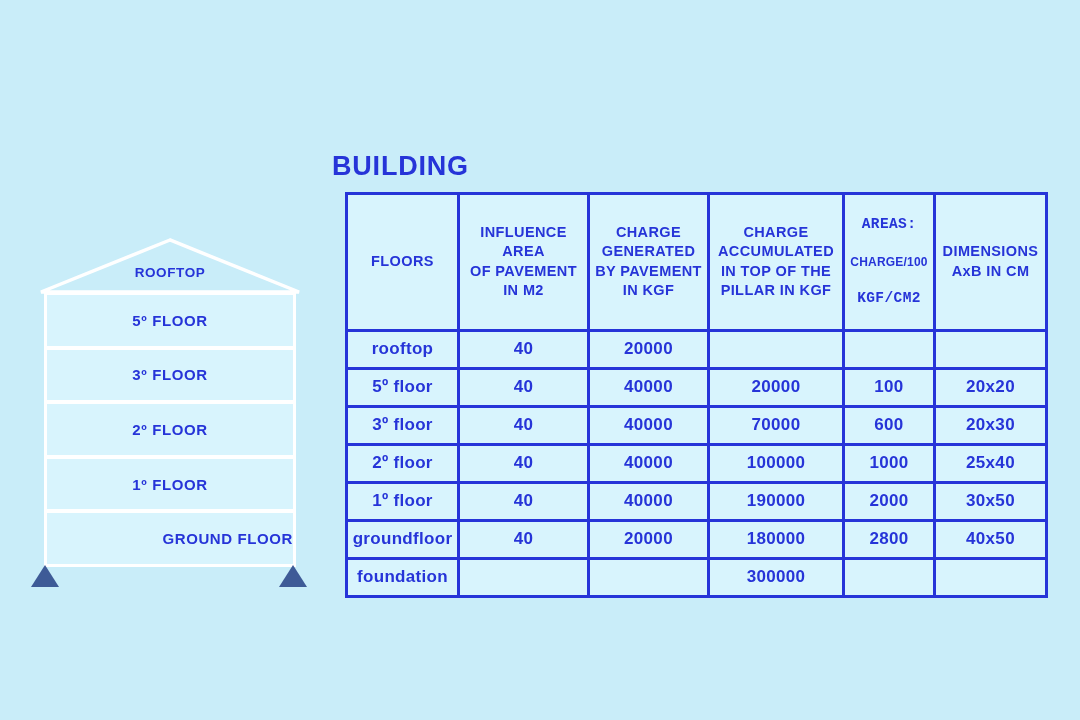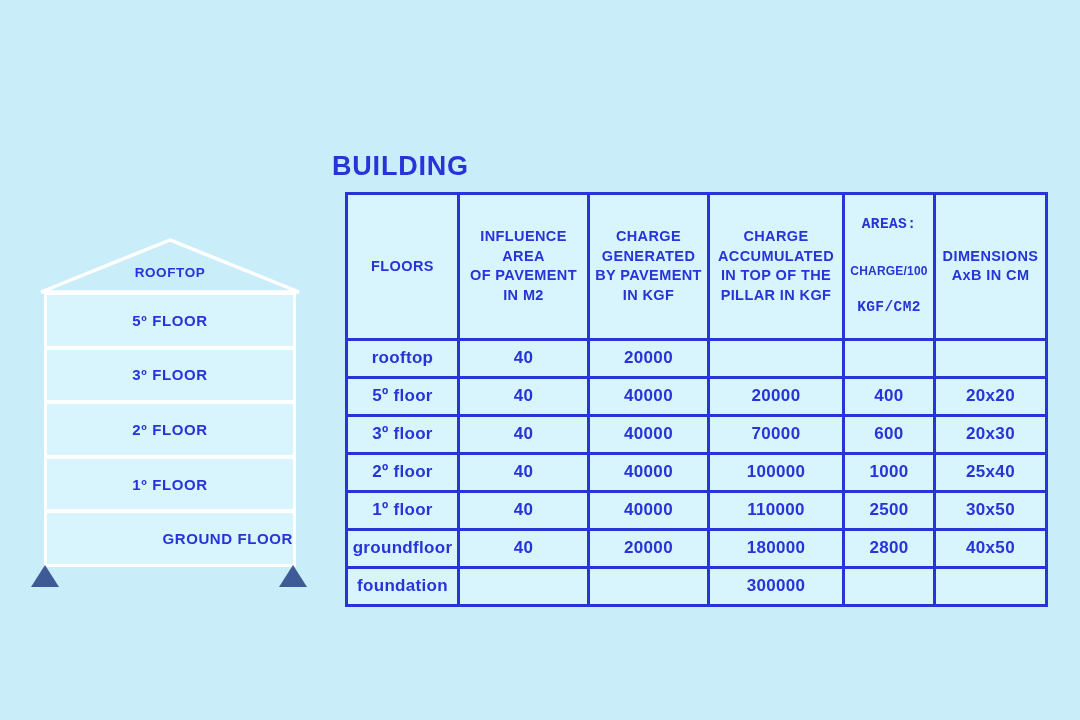--- a/index.html
+++ b/index.html
@@ -119,21 +119,20 @@
     height: 35px;
     font-size: 17px;
     font-weight: bold;
     letter-spacing: 0.3px;
   }
   .areas-small {
     display: block;
     font-size: 12px;
     font-weight: bold;
     letter-spacing: 0.2px;
-    margin-top: 9px;
   }
   .areas-line {
     display: block;
     font-family: Liberation Mono, monospace;
   }
 </style>
 </head>
 <body>
 
 <div id="canvas">
@@ -210,21 +209,21 @@
         <td>20000</td>
         <td></td>
         <td></td>
         <td></td>
       </tr>
       <tr>
         <td>5º floor</td>
         <td>40</td>
         <td>40000</td>
         <td>20000</td>
-        <td>400</td>
+        <td>100</td>
         <td>20x20</td>
       </tr>
       <tr>
         <td>3º floor</td>
         <td>40</td>
         <td>40000</td>
         <td>70000</td>
         <td>600</td>
         <td>20x30</td>
       </tr>
@@ -233,22 +232,22 @@
         <td>40</td>
         <td>40000</td>
         <td>100000</td>
         <td>1000</td>
         <td>25x40</td>
       </tr>
       <tr>
         <td>1º floor</td>
         <td>40</td>
         <td>40000</td>
-        <td>110000</td>
-        <td>2500</td>
+        <td>190000</td>
+        <td>2000</td>
         <td>30x50</td>
       </tr>
       <tr>
         <td>groundfloor</td>
         <td>40</td>
         <td>20000</td>
         <td>180000</td>
         <td>2800</td>
         <td>40x50</td>
       </tr>

